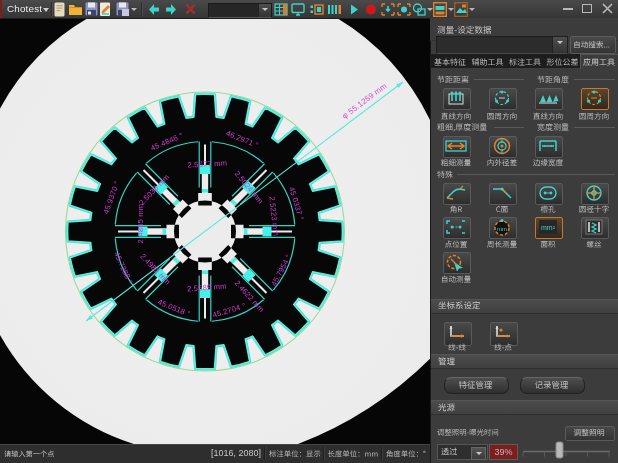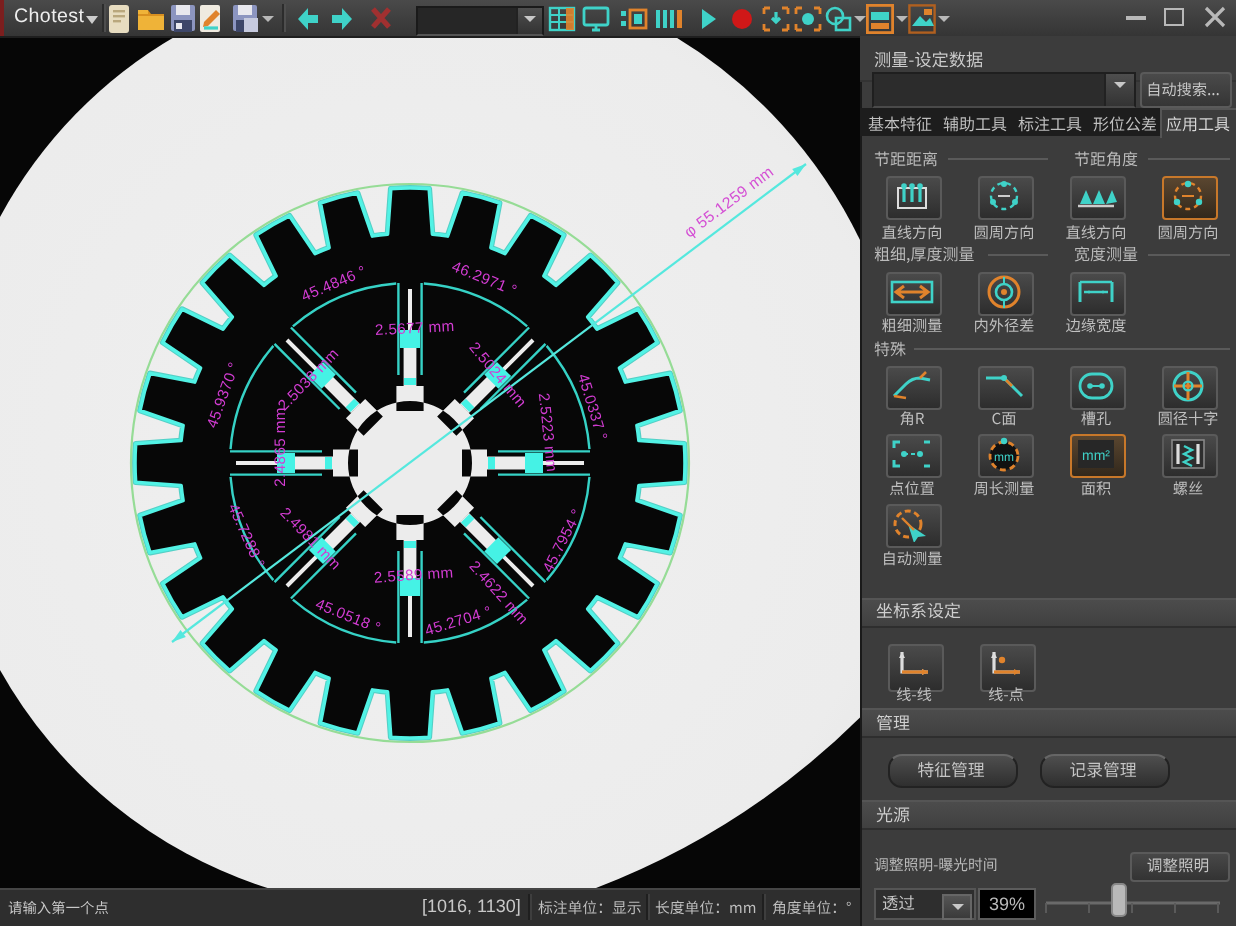--- a/index.html
+++ b/index.html
@@ -29,21 +29,21 @@
 #ptabs{position:absolute;left:430px;top:54px;width:188px;height:14px;background:#1d1d1d}
 #ptabactive{position:absolute;left:580px;top:54px;width:38px;height:14px;background:#3c3c3c;border:1px solid #555;border-bottom:none}
 .hline{position:absolute;height:1px;background:#5a5a5a}
 .strip{position:absolute;left:431px;width:187px;height:13px;background:linear-gradient(#4c4c4c,#404040);border-top:1px solid #555;border-bottom:1px solid #2e2e2e}
 .pb{position:absolute;background:linear-gradient(#4a4a4a,#2d2d2d);border:1px solid #5a5a5a;border-radius:2px}
 .pb.hl{border-color:#c8782a;background:linear-gradient(#5a4630,#32281c)}
 .mbtn{position:absolute;width:63px;height:15px;background:linear-gradient(#4e4e4e,#2f2f2f);border:1px solid #222;border-top-color:#666;border-radius:7px}
 #lightbtn{position:absolute;left:565px;top:426px;width:48px;height:13px;background:linear-gradient(#484848,#333);border:1px solid #5a5a5a;border-radius:2px}
 #lcombo{position:absolute;left:437px;top:444px;width:49px;height:14px;background:#2e2e2e;border:1px solid #555}
 #lcombobtn{position:absolute;right:1px;top:1.5px;width:13px;height:11px;background:linear-gradient(#555,#3a3a3a);border:1px solid #666}
-#pct{position:absolute;left:489px;top:444px;width:27px;height:14px;background:#000000;border:1px solid #5c5c5c;color:#b9b9b9;font-size:9px;line-height:14px;text-align:center}
+#pct{position:absolute;left:489px;top:444px;width:27px;height:14px;background:#7f1d1d;border:1px solid #5c5c5c;color:#b9b9b9;font-size:9px;line-height:14px;text-align:center}
 .cjk{position:absolute;left:0;top:0;pointer-events:none}
 #gearsvg{position:absolute;left:0;top:18px}
 </style></head>
 <body>
 <div id="root">
 <div id="img"></div>
 <svg id="gearsvg" width="430" height="426" viewBox="0 18 430 426">
       <defs>
         <radialGradient id="fov" cx="0.48" cy="0.5" r="0.75">
           <stop offset="0" stop-color="#f0f0f0"></stop>
@@ -315,21 +315,21 @@
         <div class="dna"></div>
       </div>
     </div>
 <div id="pct">39%</div>
 <svg class="cjk" width="103" height="18" style="left:515px;top:441px" viewBox="0 0 103 18">
   <path d="M8 10.5H95" stroke="#6a6a6a" stroke-width="1.5"></path>
   <path d="M8 10.5v5M29.5 10.5v5M51 10.5v5M72.5 10.5v5M94 10.5v5" stroke="#5a5a5a" stroke-width="1"></path>
   <rect x="41" y="1" width="7" height="16" rx="2" fill="#b9b9b9" stroke="#888"></rect>
 </svg>
 <div id="sbar"></div>
-<div style="position:absolute;left:211px;top:447.5px;font-size:9px;color:#c8c8c8">[1016, 1130]</div>
+<div style="position:absolute;left:211px;top:447.5px;font-size:9px;color:#c8c8c8">[1016, 2080]</div>
 <div class="ssep" style="left:264px"></div>
 <div class="ssep" style="left:323px"></div>
 <div class="ssep" style="left:381px"></div>
 <svg class="cjk" width="618" height="463" viewBox="0 0 618 463">
       <defs>
         <path id="g0" d="M0.075 0.19C0.165 0.152 0.221 0.077 0.221 -0.019C0.221 -0.086 0.192 -0.126 0.144 -0.126C0.107 -0.126 0.075 -0.102 0.075 -0.062C0.075 -0.022 0.106 0.002 0.142 0.002L0.153 0.001C0.152 0.061 0.115 0.109 0.053 0.136Z"></path>
         <path id="g1" d="M0.046 -0.245H0.302V-0.315H0.046Z"></path>
         <path id="g2" d="M0.139 0.013C0.175 0.013 0.205 -0.015 0.205 -0.056C0.205 -0.098 0.175 -0.126 0.139 -0.126C0.102 -0.126 0.073 -0.098 0.073 -0.056C0.073 -0.015 0.102 0.013 0.139 0.013Z"></path>
         <path id="g3" d="M0.377 0.013C0.472 0.013 0.544 -0.025 0.602 -0.092L0.551 -0.151C0.504 -0.099 0.451 -0.068 0.381 -0.068C0.241 -0.068 0.153 -0.184 0.153 -0.369C0.153 -0.552 0.246 -0.665 0.384 -0.665C0.447 -0.665 0.495 -0.637 0.534 -0.596L0.584 -0.656C0.542 -0.703 0.472 -0.746 0.383 -0.746C0.197 -0.746 0.058 -0.603 0.058 -0.366C0.058 -0.128 0.194 0.013 0.377 0.013Z"></path>
         <path id="g4" d="M0.193 -0.385V-0.658H0.316C0.431 -0.658 0.494 -0.624 0.494 -0.528C0.494 -0.432 0.431 -0.385 0.316 -0.385ZM0.503 0H0.607L0.421 -0.321C0.52 -0.345 0.586 -0.413 0.586 -0.528C0.586 -0.68 0.479 -0.733 0.33 -0.733H0.101V0H0.193V-0.311H0.325Z"></path>

